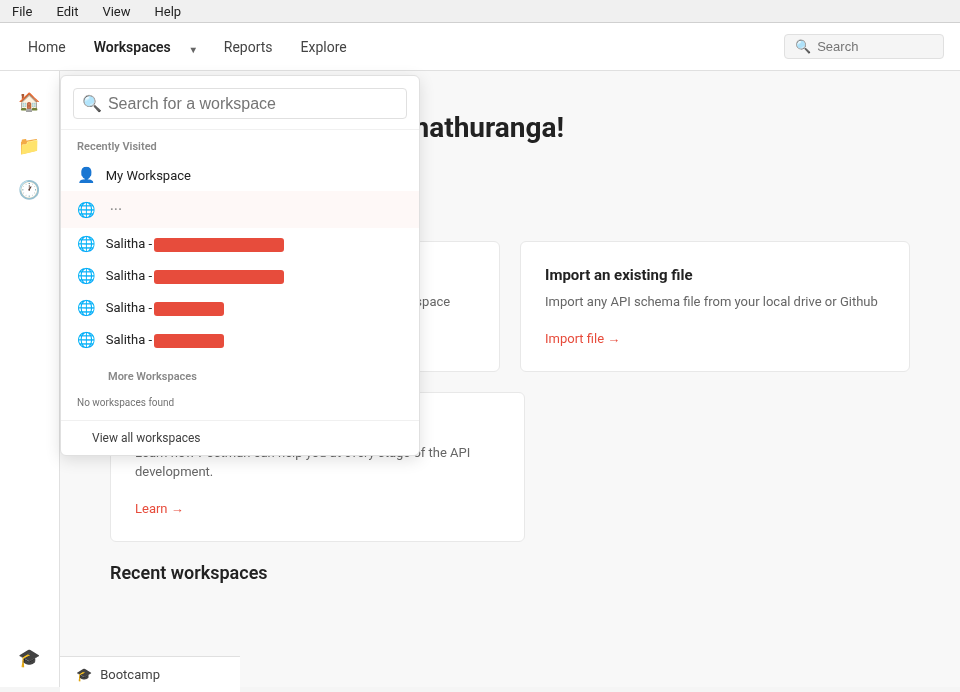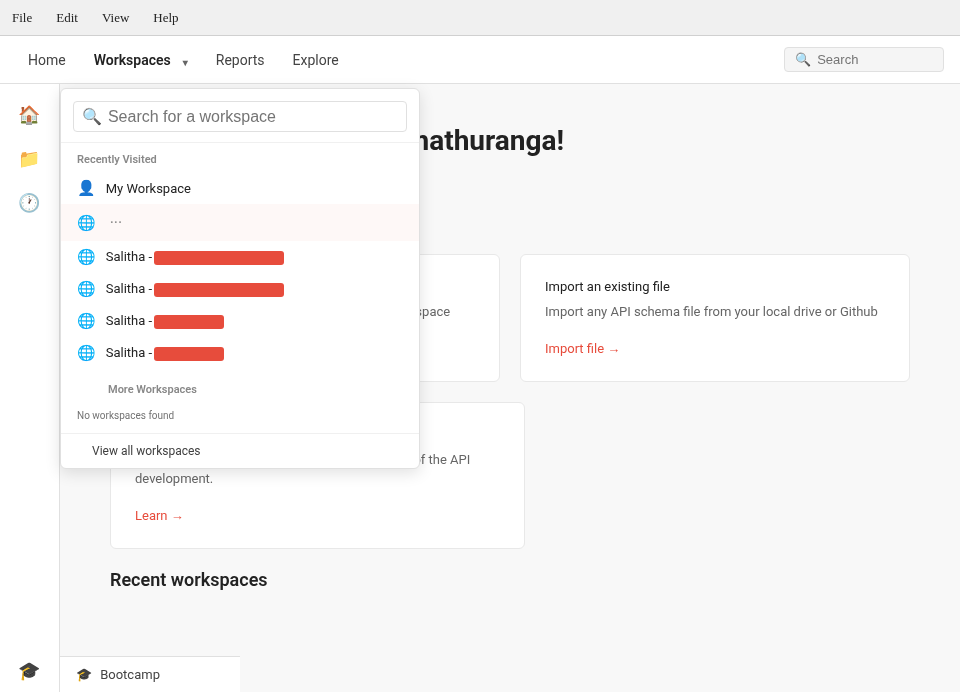--- a/index.html
+++ b/index.html
@@ -5,23 +5,22 @@
     * { box-sizing: border-box; margin: 0; padding: 0; }
     body { font-family: -apple-system, BlinkMacSystemFont, 'Segoe UI', Roboto, sans-serif; background: #f5f5f5; width: 960px; height: 692px; overflow: hidden; }
 
     
     .menu-bar {
       background: #f0f0f0;
       border-bottom: 1px solid #d0d0d0;
       display: flex;
       align-items: center;
       padding: 2px 8px;
-      height: 36px;
+      height: 23px;
       gap: 16px;
-      font-family: Liberation Serif, serif;
     }
     .menu-item {
       font-size: 13px;
       color: #222;
       cursor: pointer;
       padding: 2px 4px;
     }
 
     
     .nav-bar {
@@ -37,21 +36,21 @@
       font-size: 14px;
       color: #444;
       padding: 6px 12px;
       cursor: pointer;
       border-radius: 4px;
       text-decoration: none;
     }
     .nav-workspaces {
       display: flex;
       align-items: flex-end;
-      gap: 12px;
+      gap: 20px;
       font-size: 14px;
       font-weight: 600;
       color: #222;
       padding: 6px 12px;
       cursor: pointer;
       border-radius: 4px;
     }
     .chevron { font-size: 10px; color: #666; }
     .nav-search {
       margin-left: auto;
@@ -245,22 +244,22 @@
       margin-bottom: 20px;
     }
     .card {
       background: #fff;
       border: 1px solid #e8e8e8;
       border-radius: 6px;
       padding: 24px;
       flex: 1;
     }
     .card-title {
-      font-size: 13px;
-      font-weight: 400;
+      font-size: 15px;
+      font-weight: 700;
       color: #222;
       margin-bottom: 8px;
     }
     .card-desc {
       font-size: 13px;
       color: #666;
       margin-bottom: 16px;
       line-height: 1.5;
     }
     .card-link {

